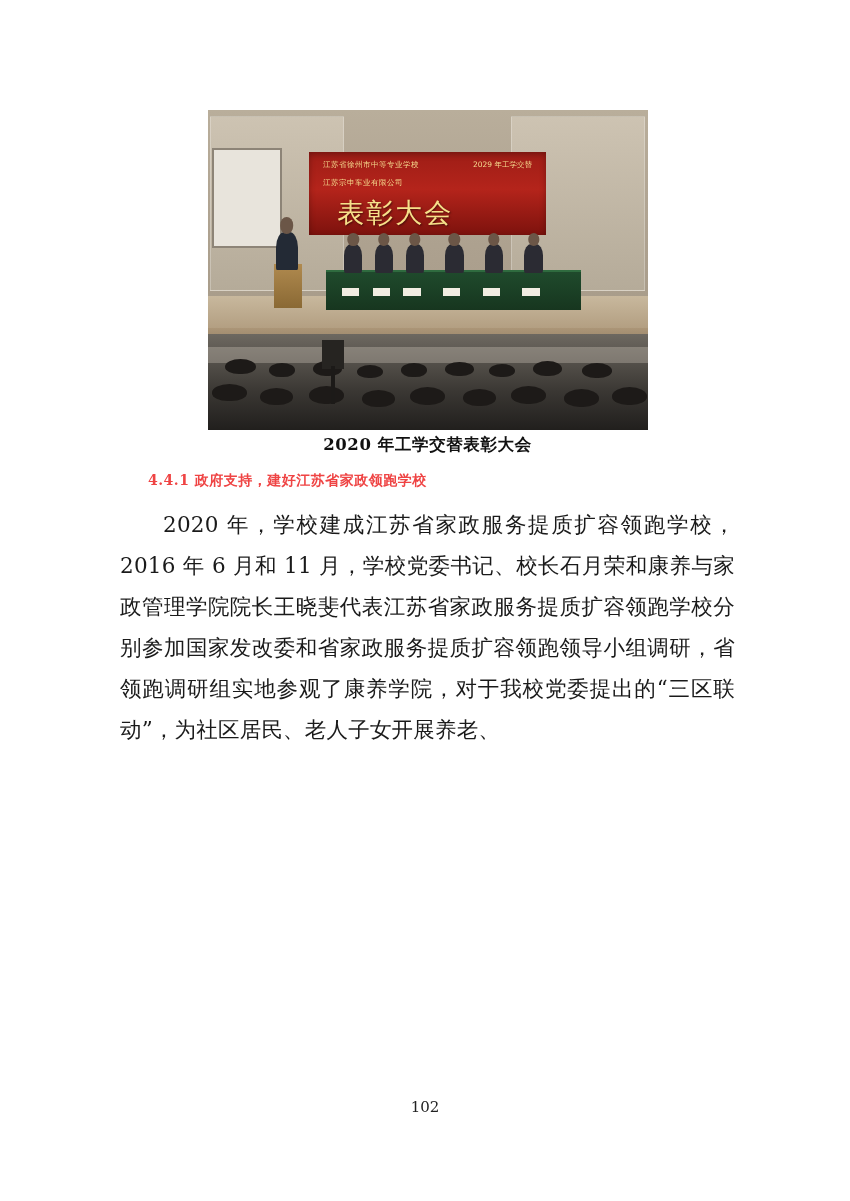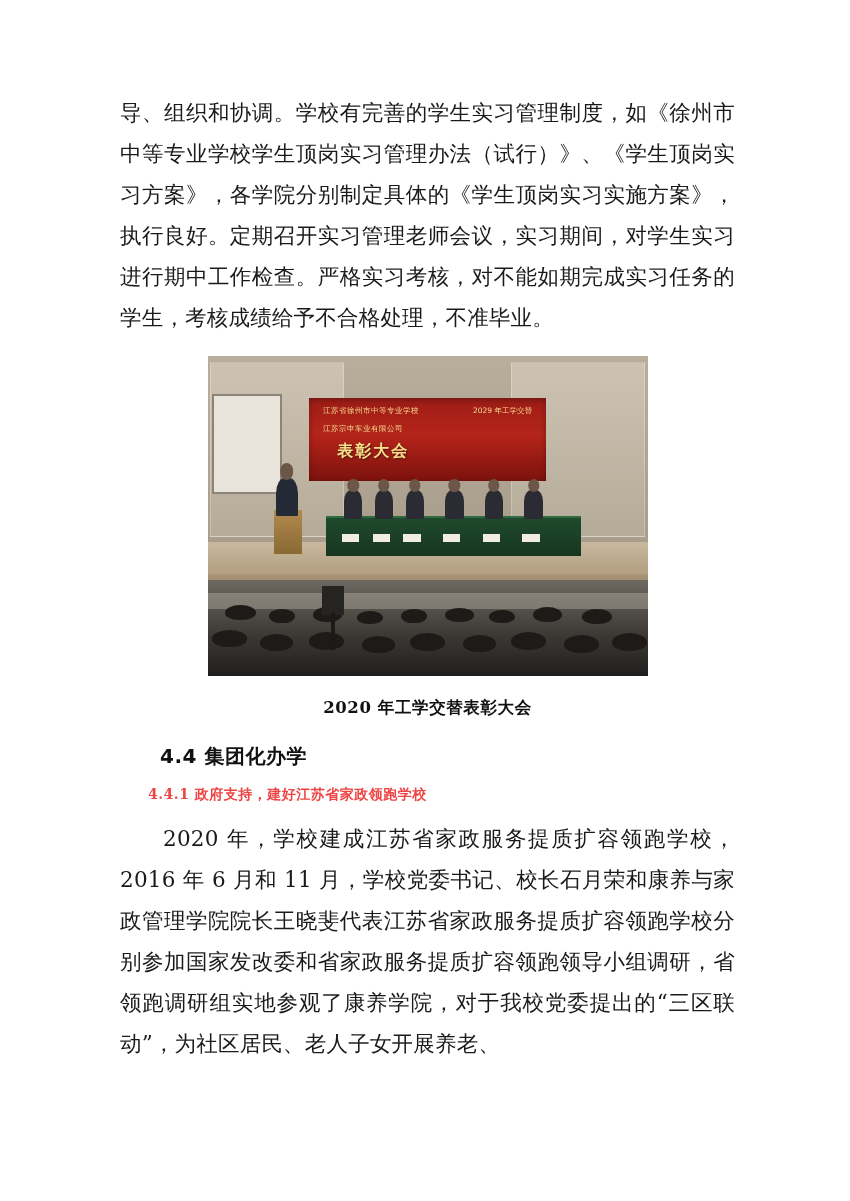--- a/index.html
+++ b/index.html
@@ -77,21 +77,21 @@
   .ph-banner .bn-line1 {
     position:absolute; left:6%; top:10%; font-size: 7.5px; color:#f6dc8f; letter-spacing:0.5px;
   }
   .ph-banner .bn-line2 {
     position:absolute; left:6%; top:32%; font-size: 7.5px; color:#f6dc8f; letter-spacing:0.5px;font-family:Liberation Serif, serif;
   }
   .ph-banner .bn-year {
     position:absolute; right:6%; top:10%; font-size: 7.5px; color:#f6dc8f;
   }
   .ph-banner .bn-big {
-    position:absolute; left:12%; top:52%; font-size: 16px; font-weight: bold;
+    position:absolute; left:12%; top:52%; font-size: 27px; font-weight: normal;
     color:#f7e08a; text-shadow: 1px 1px 2px rgba(0,0,0,0.5);
     letter-spacing: 2px;
   }
   .ph-stage {
     position: absolute; left: 0; top: 58%; width: 100%; height: 10%;
     background: linear-gradient(180deg,#c8b89d,#b39f82);
   }
   .ph-table {
     position: absolute; left: 27%; top: 50%; width: 58%; height: 12%;
     background: linear-gradient(180deg,#1f4a2c,#17361f);
@@ -141,21 +141,21 @@
   }
   .ph-tripod {
     position: absolute; left: 28%; top: 80%; width: 1%; height: 12%;
     background: #1c1a18;
   }
   .fig-caption {
     font-family: "DejaVu Serif", "Liberation Serif", serif;
     font-size: 16.5px;
     font-weight: bold;
     color: #111;
-    margin-top: 21px;
+    margin-top: 4px;
     letter-spacing: 0.6px;
   }
   .h2 {
     font-family: "DejaVu Sans", "Liberation Sans", sans-serif;
     font-size: 20px;
     font-weight: bold;
     color: #111;
     margin: 24px 0 0 0;
     text-indent: 2em;
     letter-spacing: 0.5px;
@@ -181,21 +181,20 @@
     font-size: 15px;
     color: #222;
   }
 </style>
 </head>
 <body>
 
 <div class="page">
   <div class="content">
 
-    <p class="para">导、组织和协调。学校有完善的学生实习管理制度，如《徐州市中等专业学校学生顶岗实习管理办法（试行）》、《学生顶岗实习方案》，各学院分别制定具体的《学生顶岗实习实施方案》，执行良好。定期召开实习管理老师会议，实习期间，对学生实习进行期中工作检查。严格实习考核，对不能如期完成实习任务的学生，考核成绩给予不合格处理，不准毕业。</p>
 
     <div class="figure">
       <div class="photo">
         <div class="ph-wall"></div>
         <div class="ph-wall-panel left"></div>
         <div class="ph-wall-panel right"></div>
         <div class="ph-screen"></div>
 
         <div class="ph-banner">
           <div class="bn-line1">江苏省徐州市中等专业学校</div>
@@ -262,19 +261,19 @@
           <div class="aud-head" style="left:81%; top:57%; width:8%;  height:19%;"></div>
           <div class="aud-head" style="left:92%; top:55%; width:8%;  height:19%;"></div>
         </div>
 
         <div class="ph-camera"></div>
         <div class="ph-tripod"></div>
       </div>
       <div class="fig-caption">2020 年工学交替表彰大会</div>
     </div>
 
-    <div class="h2">4.4 集团化办学</div>
     <div class="h3">4.4.1 政府支持，建好江苏省家政领跑学校</div>
 
     <p class="para indent body-after">2020 年，学校建成江苏省家政服务提质扩容领跑学校，2016 年 6 月和 11 月，学校党委书记、校长石月荣和康养与家政管理学院院长王晓斐代表江苏省家政服务提质扩容领跑学校分别参加国家发改委和省家政服务提质扩容领跑领导小组调研，省领跑调研组实地参观了康养学院，对于我校党委提出的“三区联动”，为社区居民、老人子女开展养老、</p>
   </div>
 
+  <div class="page-number">102</div>
 </div>
 
 </body></html>

